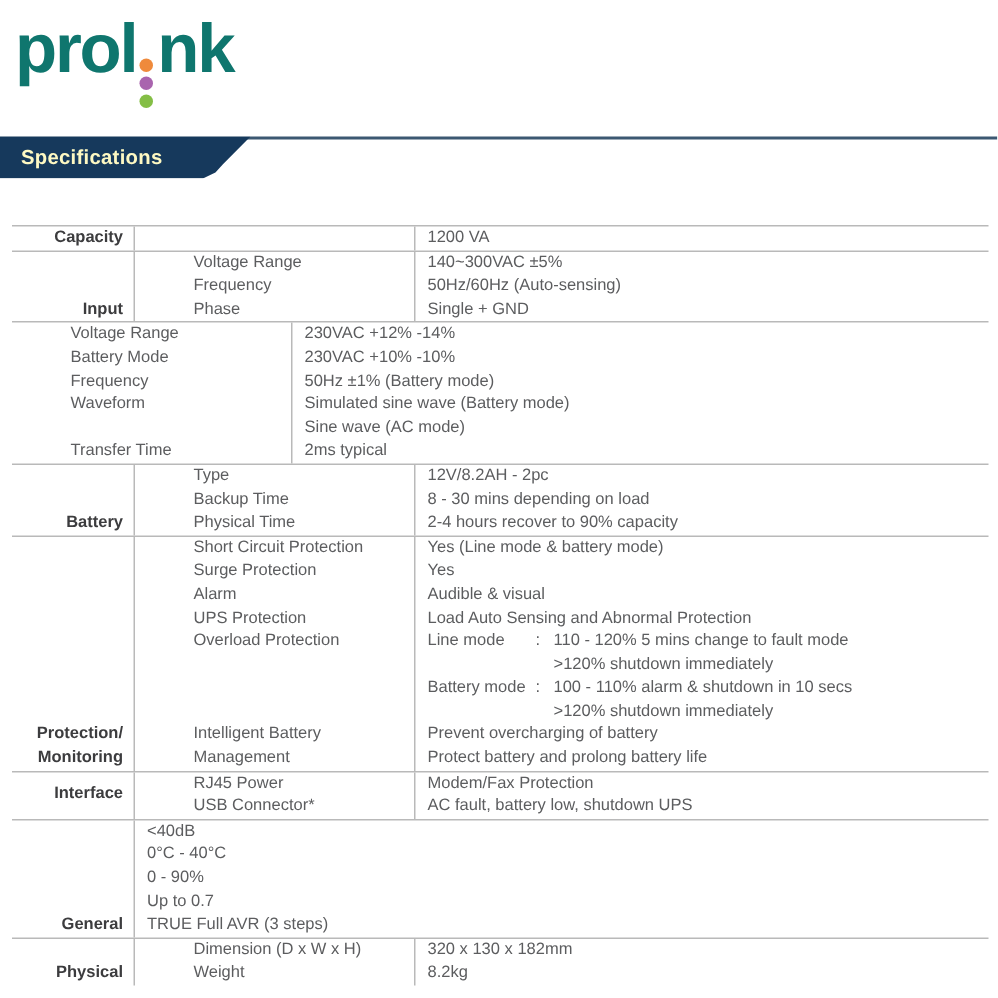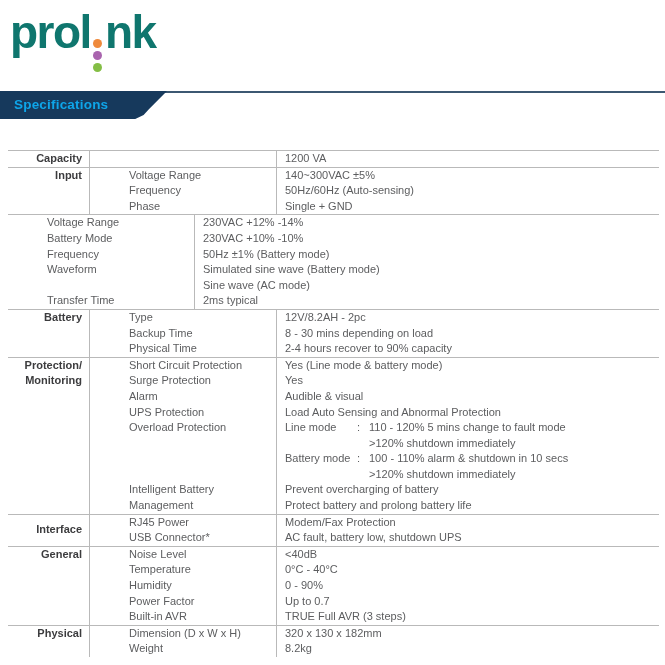--- a/index.html
+++ b/index.html
@@ -39,21 +39,21 @@
     position:absolute;left:8px;top:150px;width:651px;
     font-size:11px;color:#5c5d5f;
   }
   .section{
     display:flex;border-top:1px solid #b9b9b9;
   }
   .cat{
     width:74px;flex:0 0 74px;border-right:1px solid #b9b9b9;
     text-align:right;padding-right:7px;
     font-weight:700;color:#3c3c3e;
-    display:flex;flex-direction:column;justify-content:flex-start;
+    display:flex;flex-direction:column;justify-content:flex-end;
   }
   .cat.center{justify-content:center;}
   .cat div{line-height:15.6px;}
   .labels{
     width:147px;flex:0 0 147px;border-right:1px solid #b9b9b9;
     padding-left:8px;
     margin-left:31px;
   }
   .values{flex:1;padding-left:8px;}
   .labels div,.values .vrow{line-height:15.6px;height:15.6px;white-space:nowrap;}
@@ -71,21 +71,21 @@
     <span class="i-dots">
       <span class="dot" style="background: rgb(239, 138, 60);"></span>
       <span class="dot" style="background: rgb(169, 100, 174);"></span>
       <span class="dot" style="background: rgb(132, 190, 69);"></span>
     </span>
     <span>nk</span>
   </div>
 
   <div class="header-rule"></div>
 
-  <div class="banner" style="background: rgb(22, 57, 92); color: #0ea5e9;">
+  <div class="banner" style="background: rgb(22, 57, 92); color: #fef9c3;">
     <span>Specifications</span>
   </div>
 
   <div class="spec-table" id="spec-table">
       <div class="section">
         <div class="cat">
           <div>Capacity</div>
         </div>
         <div class="labels">
           <div>&nbsp;</div>
@@ -198,27 +198,20 @@
         </div>
         <div class="values">
           <div class="vrow">Modem/Fax Protection</div>
           <div class="vrow">AC fault, battery low, shutdown UPS</div>
         </div>
       </div>
       <div class="section">
         <div class="cat">
           <div>General</div>
         </div>
-        <div class="labels">
-          <div>Noise Level</div>
-          <div>Temperature</div>
-          <div>Humidity</div>
-          <div>Power Factor</div>
-          <div>Built-in AVR</div>
-        </div>
         <div class="values">
           <div class="vrow">&lt;40dB</div>
           <div class="vrow">0°C - 40°C</div>
           <div class="vrow">0 - 90%</div>
           <div class="vrow">Up to 0.7</div>
           <div class="vrow">TRUE Full AVR (3 steps)</div>
         </div>
       </div>
       <div class="section">
         <div class="cat">

